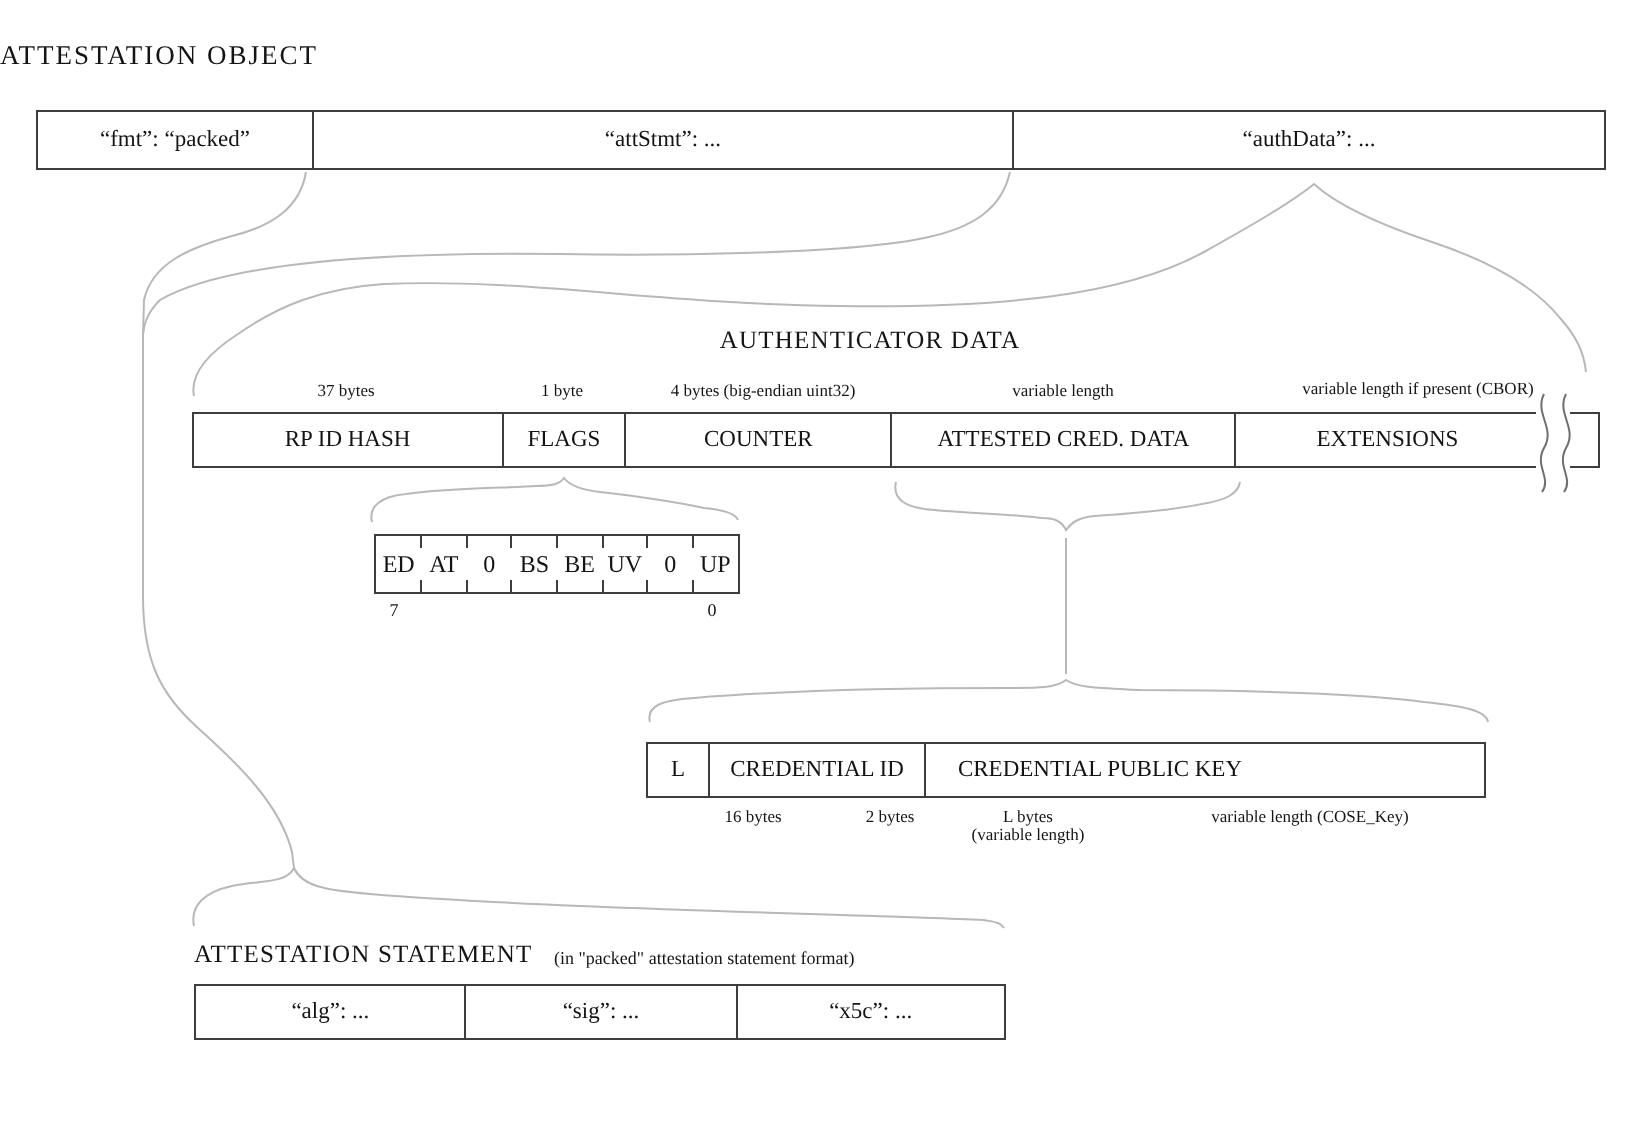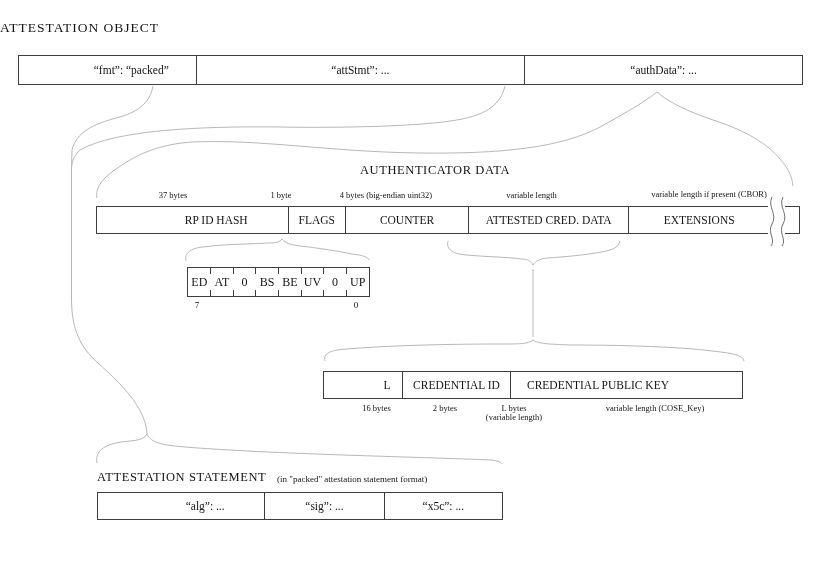--- a/index.html
+++ b/index.html
@@ -3,21 +3,21 @@
 <meta charset="utf-8">
 <style>
   html,body{margin:0;padding:0;background:#fff;}
   #canvas{
     position:relative;width:821px;height:565px;background:#ffffff;overflow:hidden;
     font-family:"Liberation Serif","DejaVu Serif",serif;color:#141414;
   }
   *{box-sizing:border-box;}
   .abs{position:absolute;}
   .title{top:20px;left:0;width:821px;text-align:left;font-size:13.5px;letter-spacing:1px;}
-  .boxrow{display:flex;border:1px solid #3d3d3d;background:#fff;padding-left:48px;}
+  .boxrow{display:flex;border:1px solid #3d3d3d;background:#fff;}
   .cell{display:flex;align-items:center;justify-content:center;font-size:11.5px;white-space:nowrap;}
   .cell + .cell{border-left:1px solid #3d3d3d;}
   
   #obj-row{left:18px;top:55px;width:785px;height:30px;}
   #obj-row .c1{width:137px;} #obj-row .c2{width:350px;} #obj-row .c3{width:296px;text-align:right;}
   
   .section-heading{font-size:12.5px;letter-spacing:.6px;white-space:nowrap;}
   #authdata-heading{left:285px;top:163px;width:300px;text-align:center;}
   .size-label{font-size:8.5px;text-align:center;white-space:nowrap;color:#141414;}
   
@@ -53,21 +53,21 @@
   <div class="abs boxrow" id="obj-row">
     <div class="cell c1">“fmt”: “packed”</div>
     <div class="cell c2">“attStmt”: ...</div>
     <div class="cell c3">“authData”: ...</div>
   </div>
 
   <div class="abs section-heading" id="authdata-heading">AUTHENTICATOR DATA</div>
 
   <div class="abs size-label" style="left:96px;top:190px;width:154px;">37 bytes</div>
   <div class="abs size-label" style="left:250px;top:190px;width:62px;">1 byte</div>
-  <div class="abs size-label" style="left:299px;top:190px;width:133px;text-align:right;">4 bytes (big-endian uint32)</div>
+  <div class="abs size-label" style="left:315px;top:190px;width:133px;">4 bytes (big-endian uint32)</div>
   <div class="abs size-label" style="left:445px;top:190px;width:173px;">variable length</div>
   <div class="abs size-label" style="left:618px;top:189px;width:182px;">variable length if present (CBOR)</div>
 
   <div class="abs boxrow" id="auth-row">
     <div class="cell c1">RP ID HASH</div>
     <div class="cell c2">FLAGS</div>
     <div class="cell c3">COUNTER</div>
     <div class="cell c4">ATTESTED CRED. DATA</div>
     <div class="cell c5">EXTENSIONS</div>
   </div>

